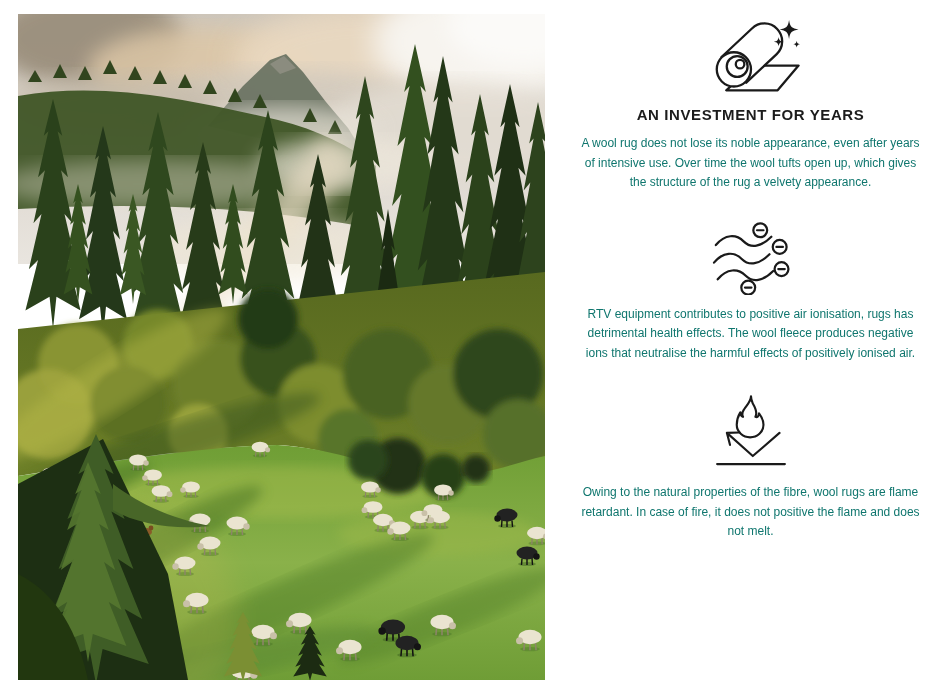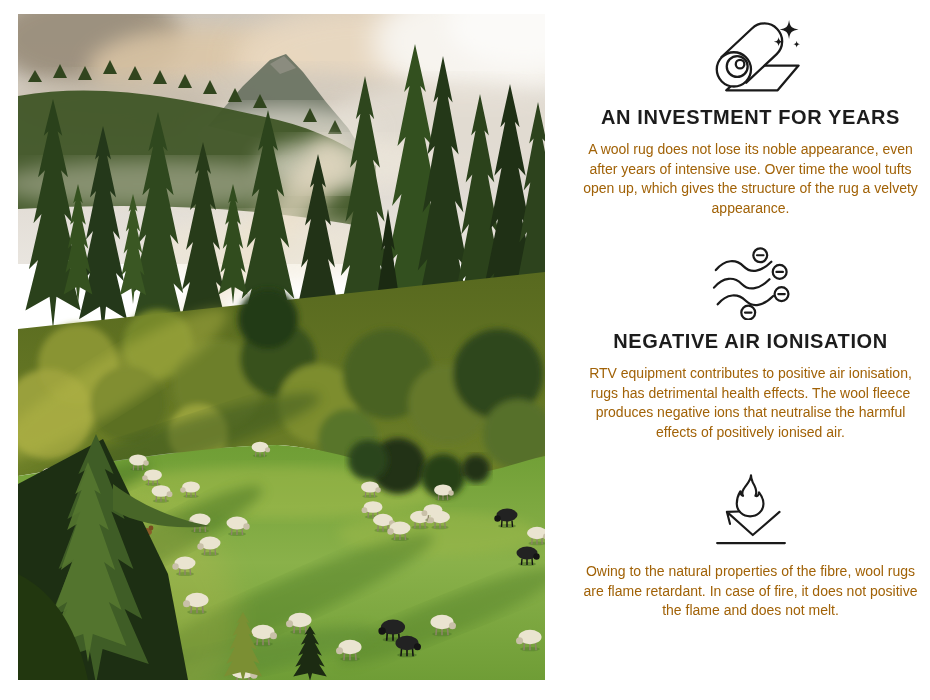--- a/index.html
+++ b/index.html
@@ -6,23 +6,23 @@
     font-family:"Liberation Sans",sans-serif;}
   .page{position:relative;width:930px;height:700px;background:#fff;}
   .photo{position:absolute;left:18px;top:14px;width:527px;height:666px;margin:0;overflow:hidden;}
   .photo svg{display:block;width:100%;height:100%;}
   .features{position:absolute;left:545px;top:0;width:385px;height:700px;
     display:flex;flex-direction:column;align-items:center;gap:28px;
     padding:18px 0 0 26px;box-sizing:border-box;}
   .feature{display:flex;flex-direction:column;align-items:center;text-align:center;}
   .feature .icon{margin-bottom:10px;}
   .feature .icon svg{display:block;}
-  .feature h3{margin:0 0 11px 0;font-size:20px;font-weight:bold;color:#1c1c1c;
+  .feature h3{margin:0 0 11px 0;font-size:15px;font-weight:bold;color:#1c1c1c;
     letter-spacing:.6px;white-space:nowrap;}
-  .feature p{margin:0;font-size:14px;line-height:19.5px;color:#a16207;max-width:345px;}
+  .feature p{margin:0;font-size:12px;line-height:19.5px;color:#0f766e;max-width:345px;}
   .ic{stroke:#1a1a1a;stroke-width:2.4;fill:none;stroke-linecap:round;stroke-linejoin:round;}
   .icw{stroke:#1a1a1a;stroke-width:2.4;fill:#ffffff;stroke-linecap:round;stroke-linejoin:round;}
 </style>
 </head>
 <body>
 
 <div class="page">
 
   <figure class="photo">
     <svg viewBox="0 0 527 666" preserveAspectRatio="none">
@@ -237,21 +237,20 @@
               <path d="M56.5,10 h7"></path>
             <circle cx="81" cy="28" r="7.5"></circle>
               <path d="M77.5,28 h7"></path>
             <circle cx="83" cy="52" r="7.5"></circle>
               <path d="M79.5,52 h7"></path>
             <circle cx="47" cy="72" r="7.5"></circle>
               <path d="M43.5,72 h7"></path>
           </g>
         </svg>
       </div>
-      <h3>NEGATIVE AIR IONISATION</h3>
       <p>RTV equipment contributes to positive air ionisation, rugs has detrimental health effects. The wool fleece produces negative ions that neutralise the harmful effects of positively ionised air.</p>
     </section>
 
     <section class="feature">
       <div class="icon">
         <svg width="92" height="82" viewBox="0 0 100 92">
           <path class="ic" d="M50,6 C50,12 45,16 42,21 C40,24 40,27 41,29 C39,28 38,26 38,24 C35,29 34,34 34,38 C34,46 41,52 49,52 C57,52 64,46 64,38 C64,33 62,29 59,25 C59,28 57,30 55,29 C57,25 55,19 52,14 C51,11 50,9 50,6 Z"></path>
           <path class="ic" stroke-width="2.8" d="M82,47 L52,73 L23,47 M23,47 L37,46.5 M23,47 L26.5,60.5"></path>
           <path class="ic" stroke-width="2.8" d="M12,82 L88,82"></path>
         </svg>

